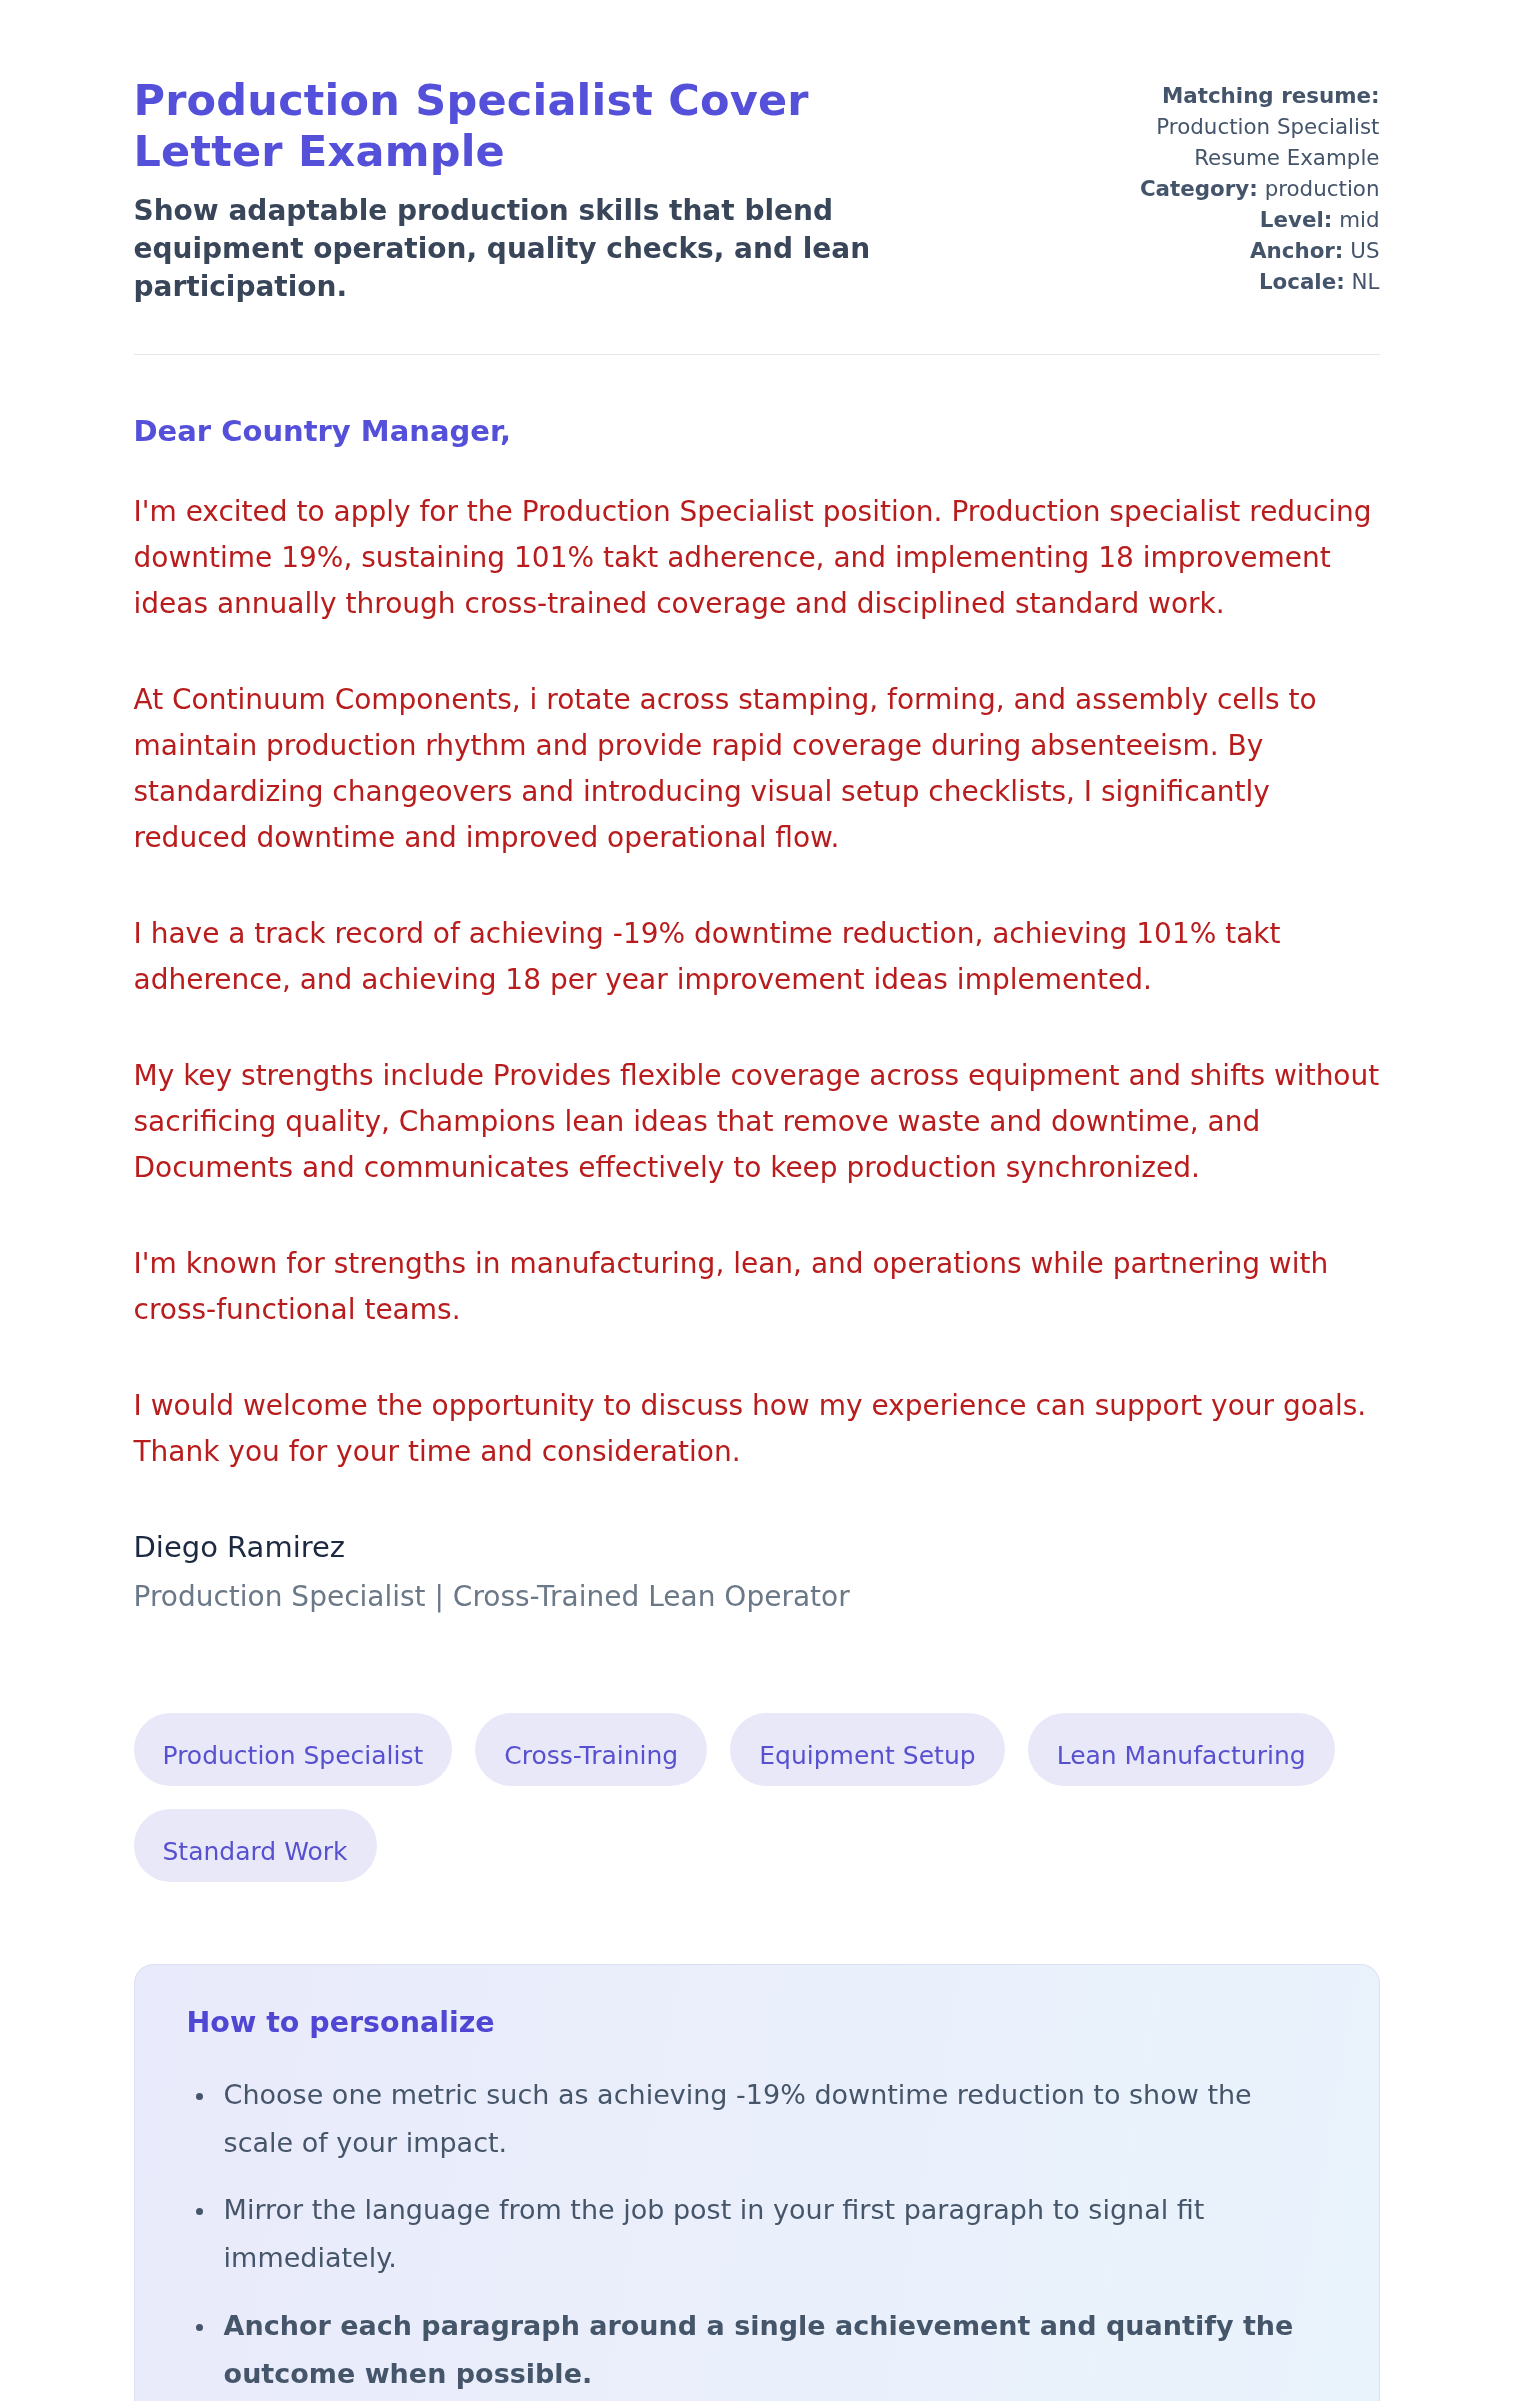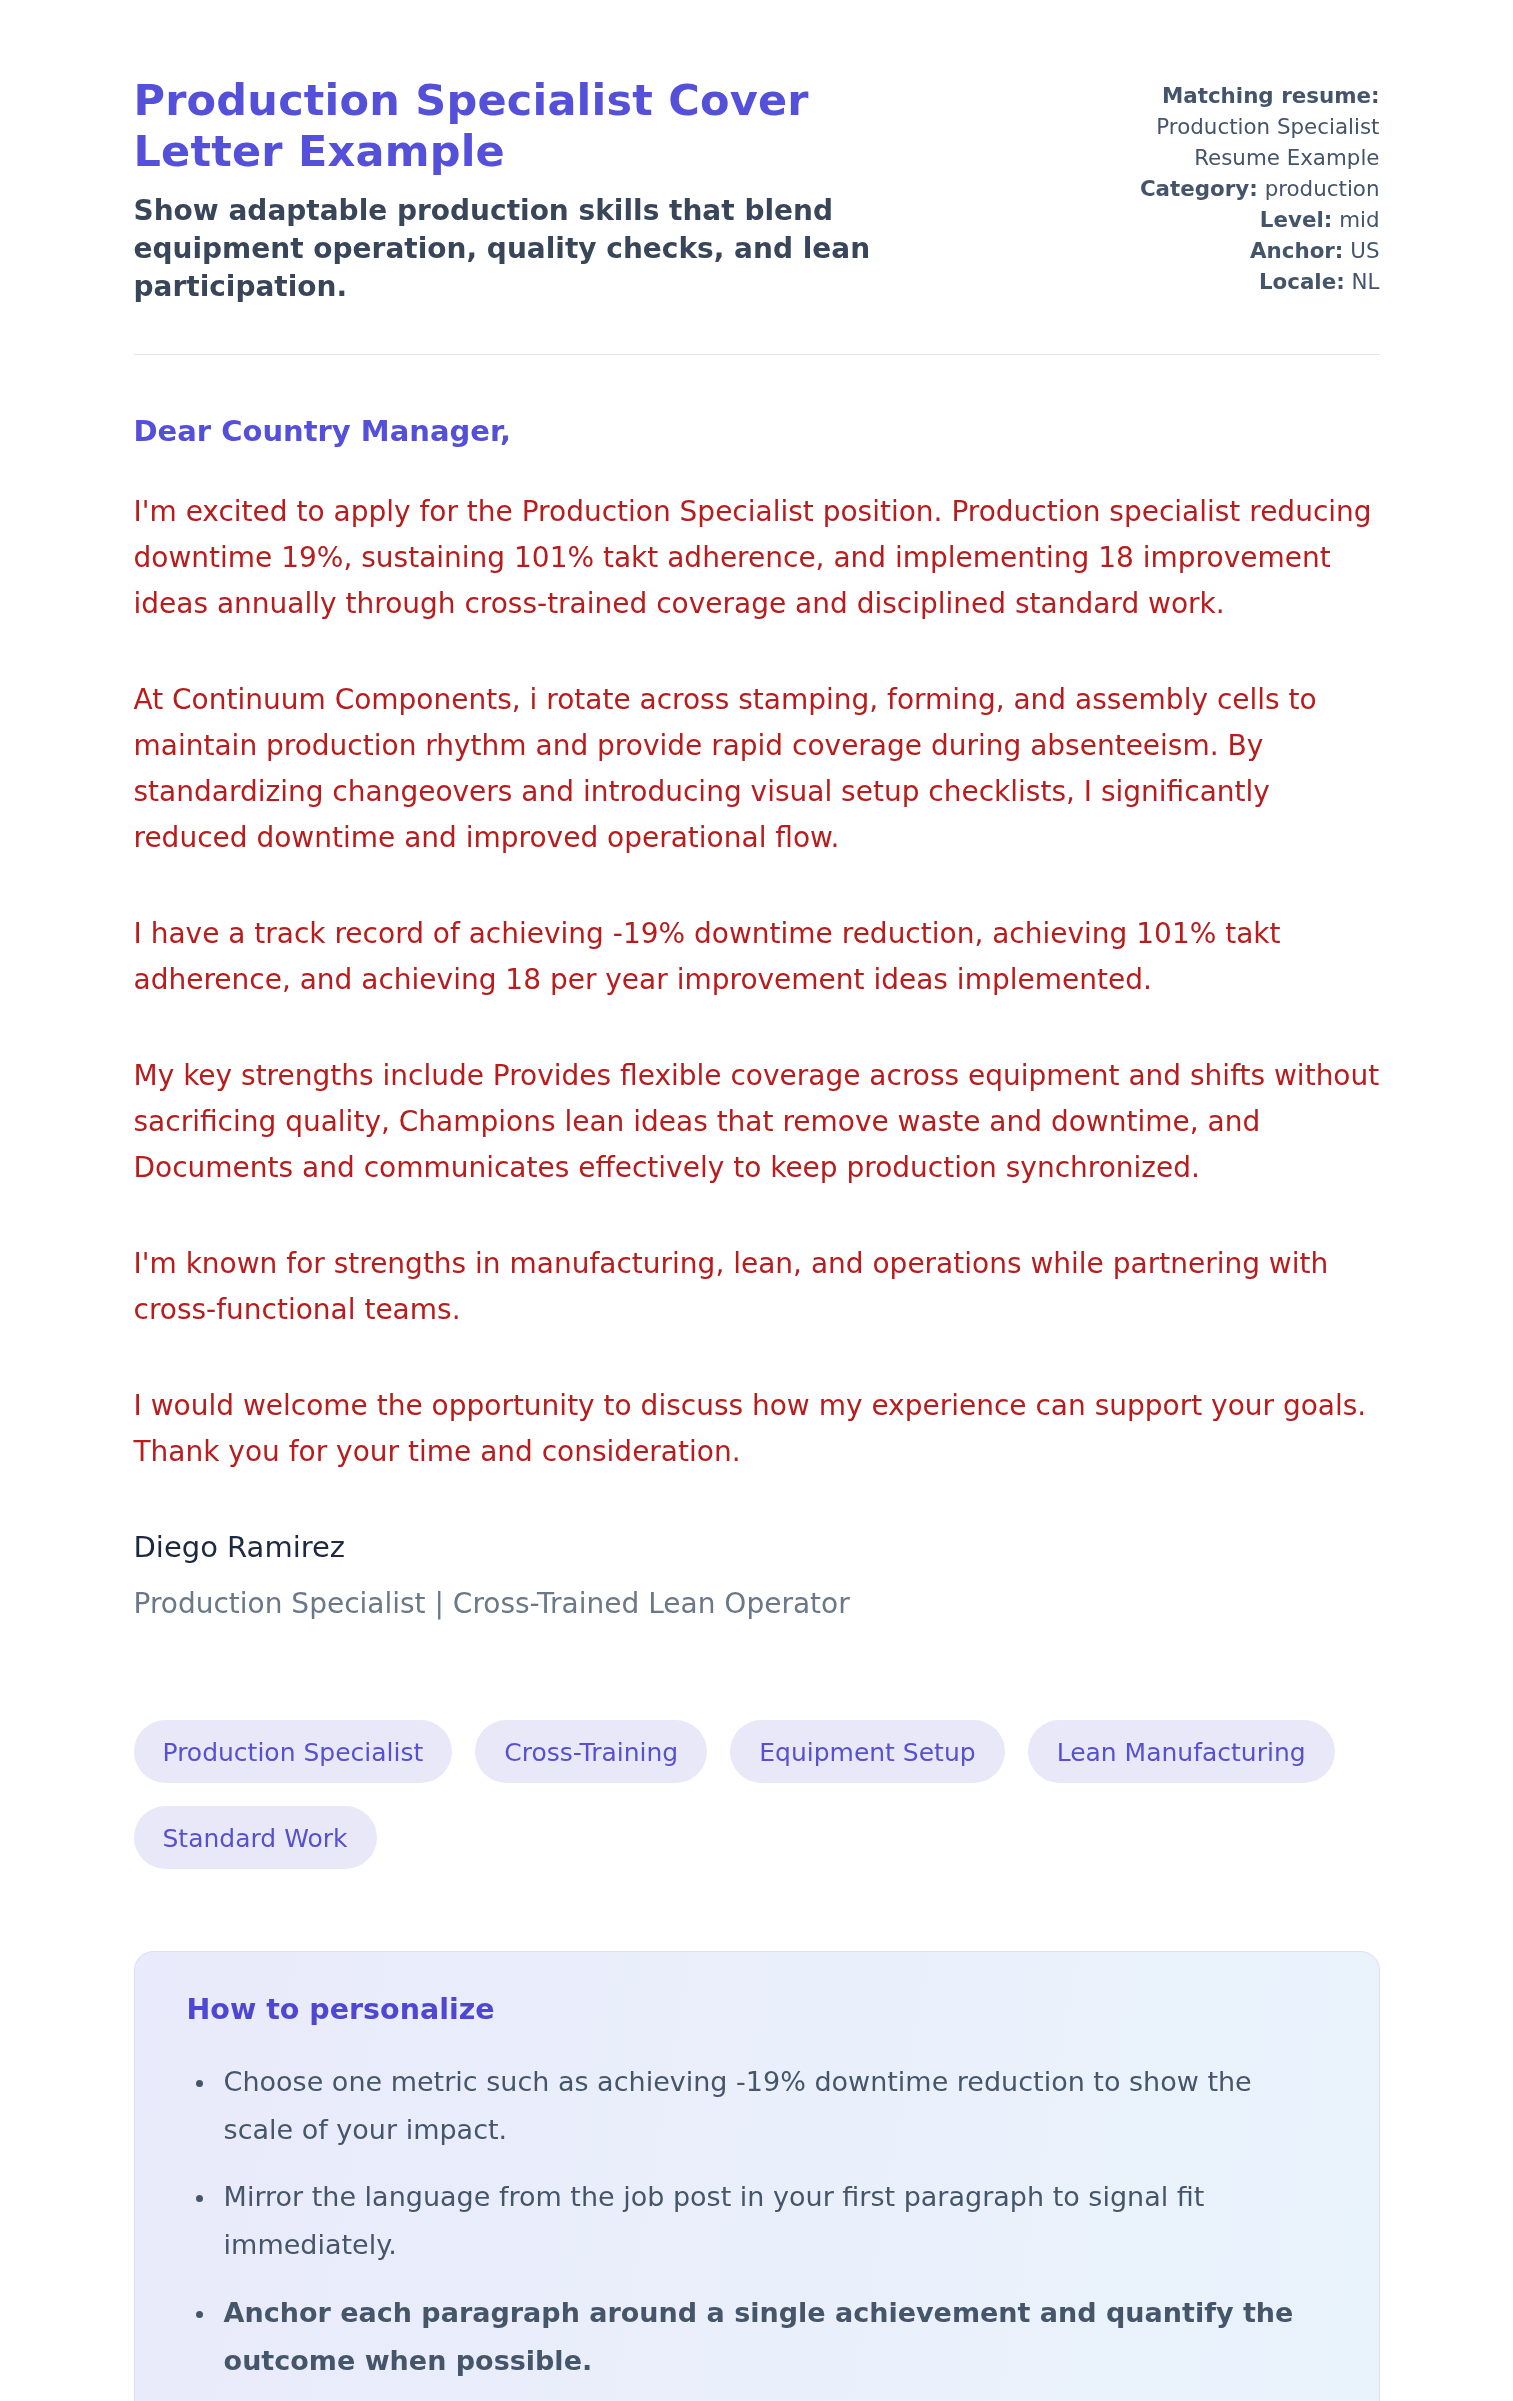--- a/index.html
+++ b/index.html
@@ -76,39 +76,39 @@
   }
   .letter p.body-para:last-of-type { margin-bottom: 0; }
 
   .signature { margin-top: 55px; }
   .signature-name {
     font-size: 29px;
     font-weight: normal;
     color: #1c2940;
   }
   .signature-title {
-    margin-top: 23px;
+    margin-top: 16px;
     font-size: 28px;
     color: #6b7888;
   }
 
   
   .tags-row {
     margin-top: 100px;
     display: flex;
     flex-wrap: wrap;
     gap: 23px;
   }
   .tag-chip {
     display: inline-block;
     background: #e8e8f9;
     color: #5851cf;
     font-size: 25px;
     line-height: 1;
-    padding: 20px 29px 18px;
+    padding: 30px 29px 18px;
     border-radius: 889px;
     cursor: pointer;
     white-space: nowrap;
   }
 
   
   .personalize-card {
     margin-top: 82px;
     border-radius: 19.6px;
     border: 0.9px solid #dce0f4;

